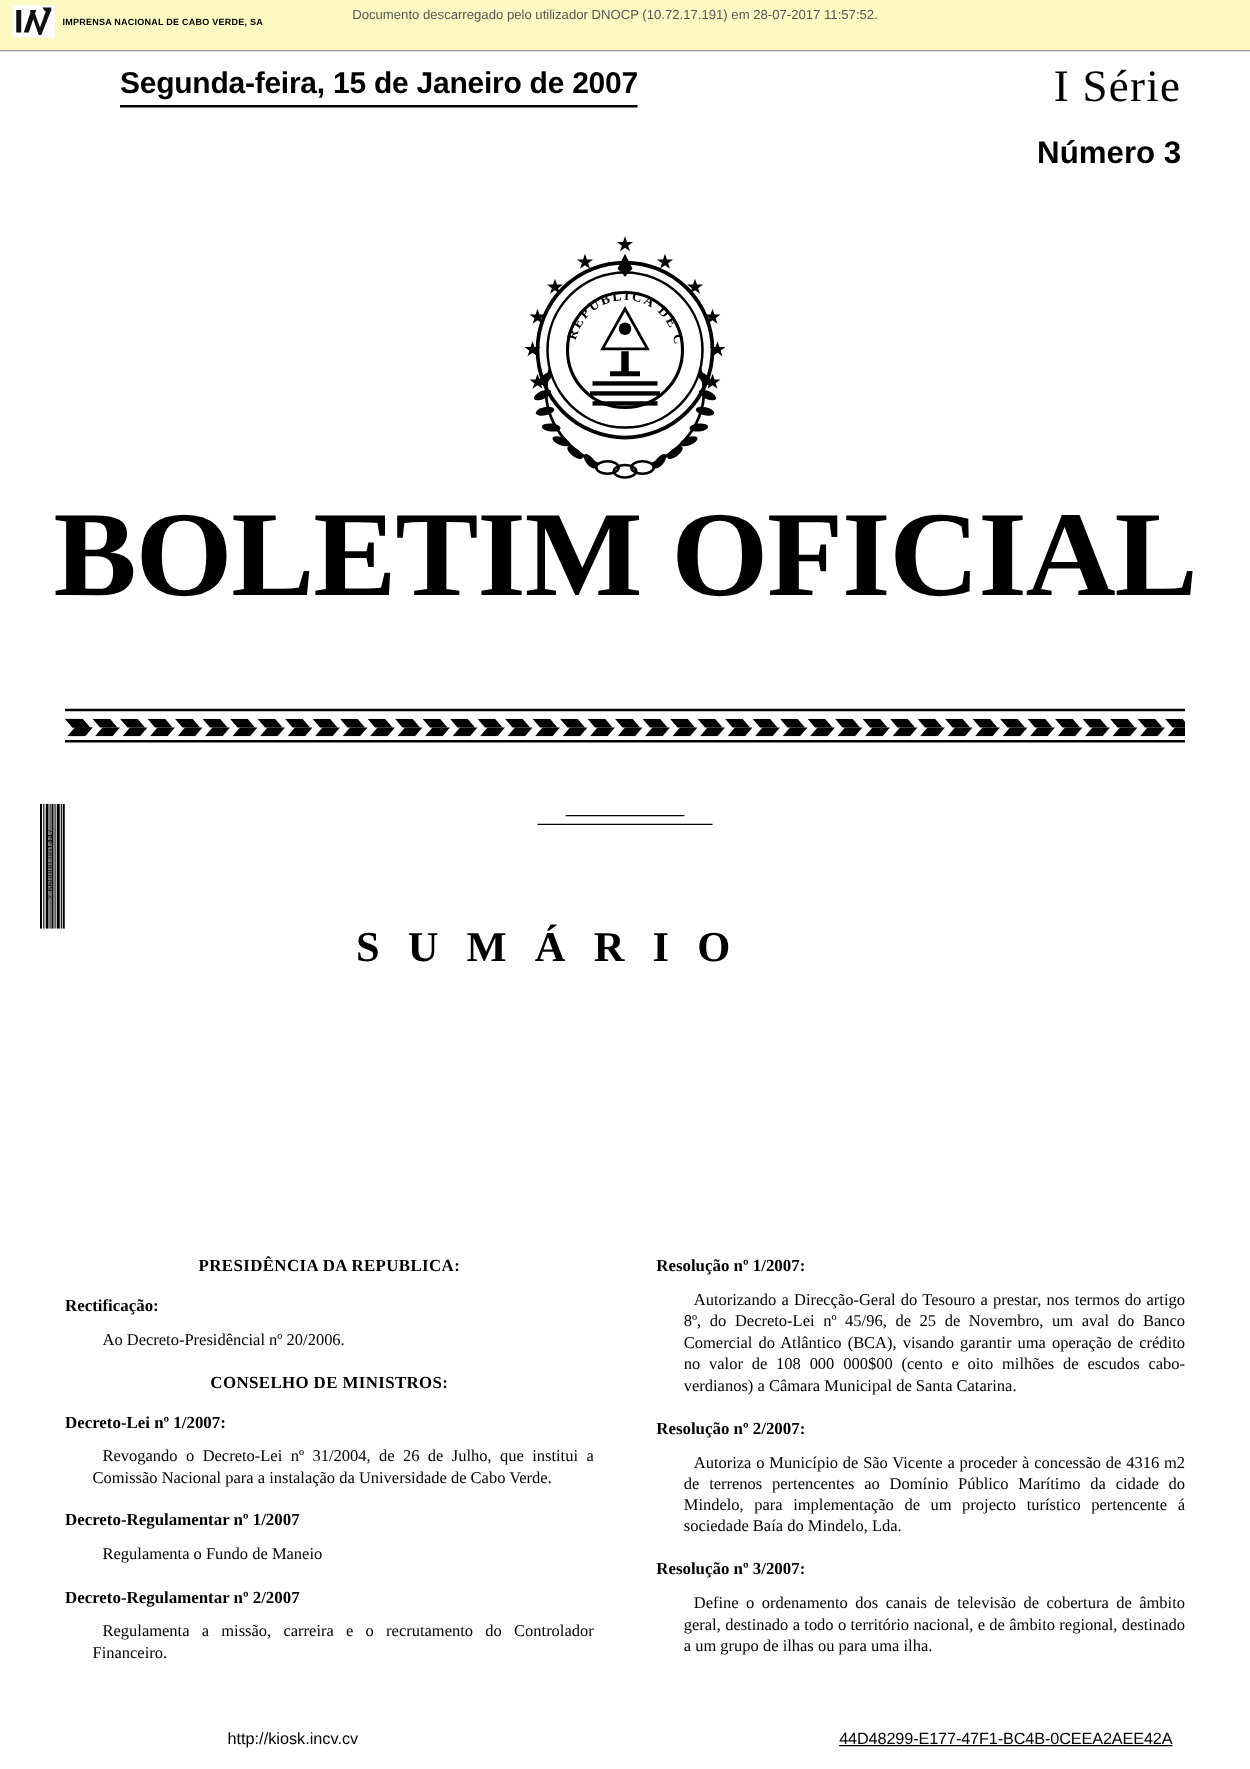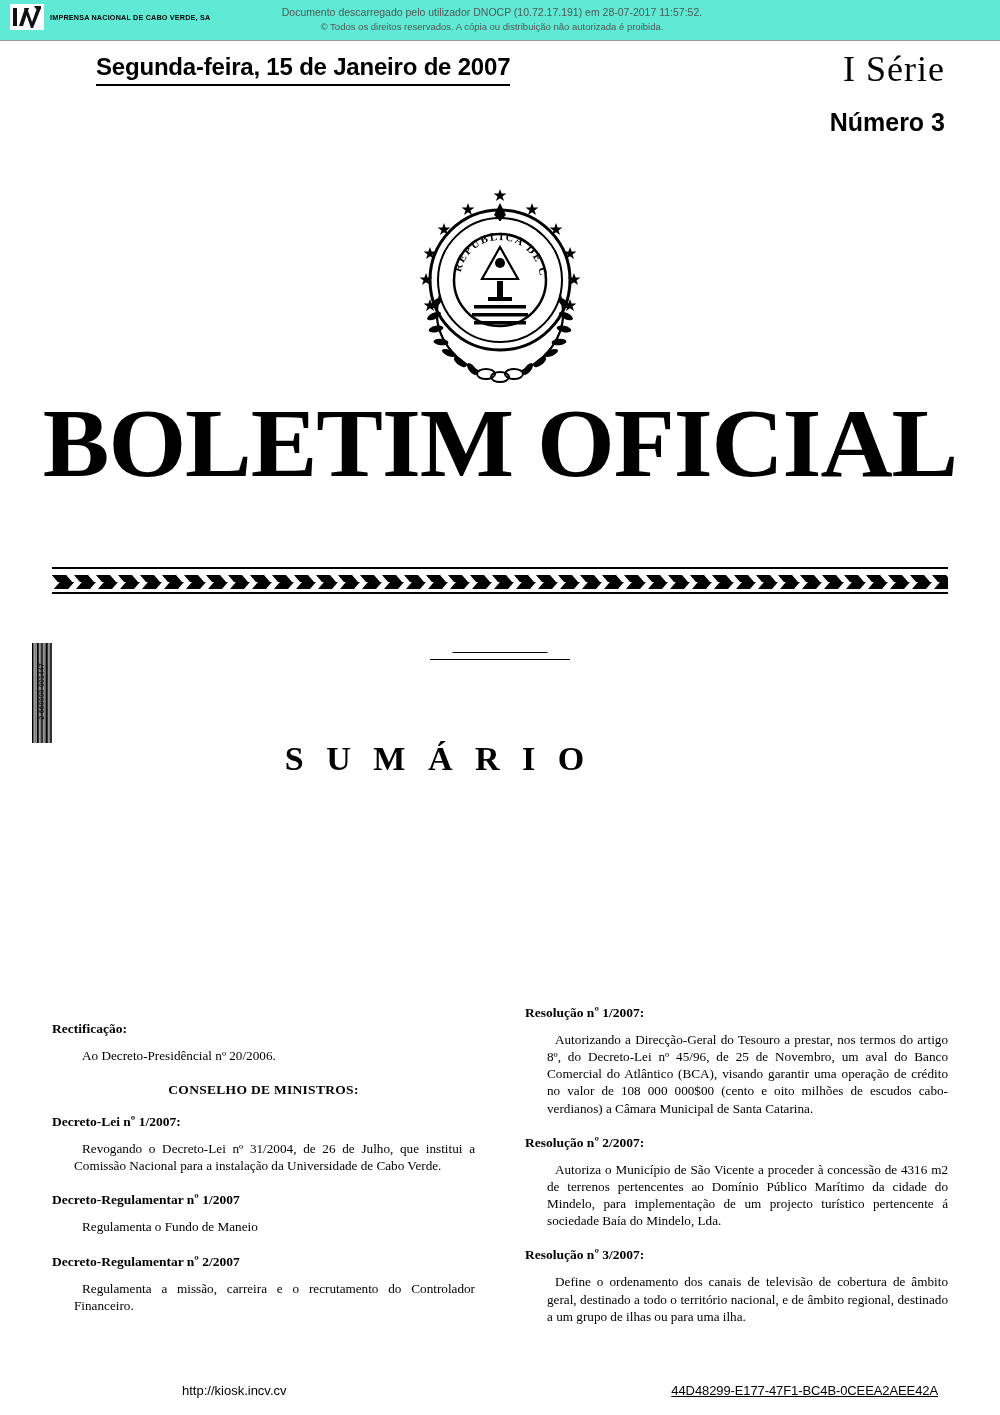--- a/index.html
+++ b/index.html
@@ -15,21 +15,21 @@
     color: #000000;
     overflow: hidden;
   }
 
   
   .top-banner {
     position: absolute;
     top: 0; left: 0;
     width: 1000px;
     height: 40px;
-    background: #5eead4;
+    background: #fef9c3;
     border-bottom: 1px solid #9a9a9a;
   }
   .banner-line1, .banner-line2 {
     position: absolute;
     width: 984px;
     text-align: center;
     font-family: "Liberation Sans", sans-serif;
     color: #555555;
   }
   .banner-line1 { top: 6px; font-size: 10.5px; }
@@ -219,21 +219,20 @@
         <rect x="0" y="2" width="34" height="26" fill="#ffffff"></rect>
         <path d="M3 24 L3 6 L7 6 L7 24 Z" fill="#111"></path>
         <path d="M9 24 L15 6 L19 6 L13 24 Z" fill="#111"></path>
         <path d="M17 6 L22 20 L27 6 L31 6 L23 26 L21 26 L14 6 Z" fill="#111"></path>
         <path d="M24 4 L31 4 L31 7 L26 7 Z" fill="#111"></path>
       </svg>
     </div>
     <div class="logo-text">IMPRENSA NACIONAL DE CABO VERDE, SA</div>
   </div>
   <div class="banner-line1">Documento descarregado pelo utilizador DNOCP (10.72.17.191) em 28-07-2017 11:57:52.</div>
-  <div class="banner-line2">© Todos os direitos reservados. A cópia ou distribuição não autorizada é proibida.</div>
 </div>
 
 <div class="date-line">Segunda-feira, 15 de Janeiro de 2007</div>
 <div class="serie">I Série</div>
 <div class="numero">Número 3</div>
 
 <div class="emblem">
   <svg width="200" height="200" viewBox="0 0 200 200">
 
     <g fill="none" stroke="#000" stroke-width="2.2">
@@ -383,20 +382,21 @@
       </g>
     </svg>
   </div>
   <div class="barcode-num">2 660000 001447</div>
 </div>
 
 <div class="sumario">S U M Á R I O</div>
 
 <div class="cols">
   <div class="col col-left">
+    <div class="sec-head">PRESIDÊNCIA DA REPUBLICA:</div>
     <div class="item-head">Rectificação:</div>
     <div class="item-body first-indent">Ao Decreto-Presidêncial nº 20/2006.</div>
     <div class="sec-head">CONSELHO DE MINISTROS:</div>
     <div class="item-head">Decreto-Lei nº 1/2007:</div>
     <div class="item-body first-indent">Revogando o Decreto-Lei nº 31/2004, de 26 de Julho, que institui a Comissão Nacional para a instalação da Universidade de Cabo Verde.</div>
     <div class="item-head">Decreto-Regulamentar nº 1/2007</div>
     <div class="item-body first-indent">Regulamenta o Fundo de Maneio</div>
     <div class="item-head">Decreto-Regulamentar nº 2/2007</div>
     <div class="item-body first-indent">Regulamenta a missão, carreira e o recrutamento do Controlador Financeiro.</div>
   </div>

